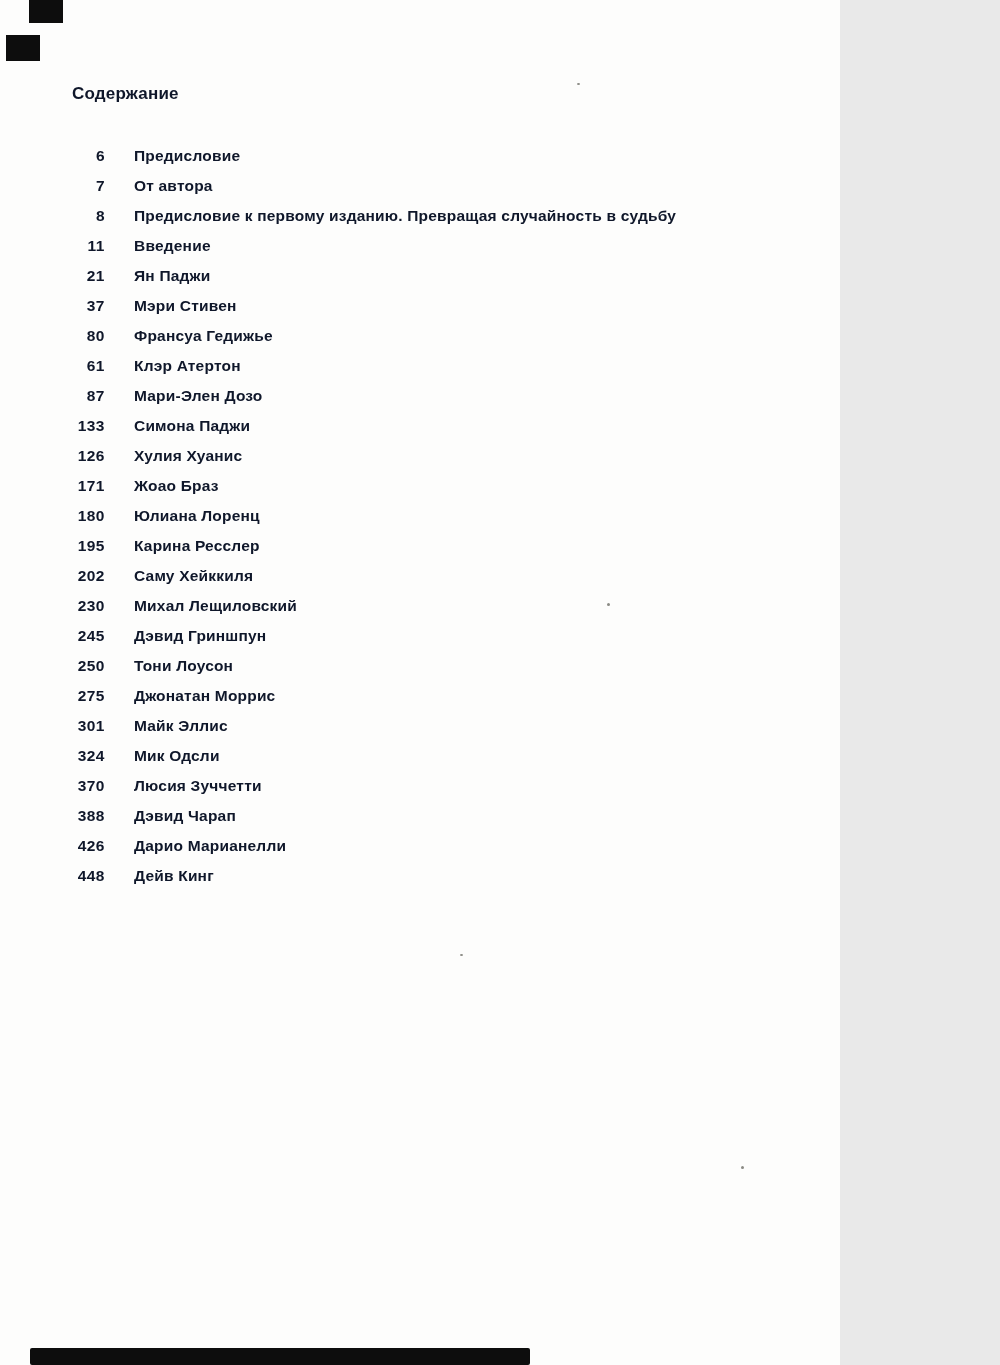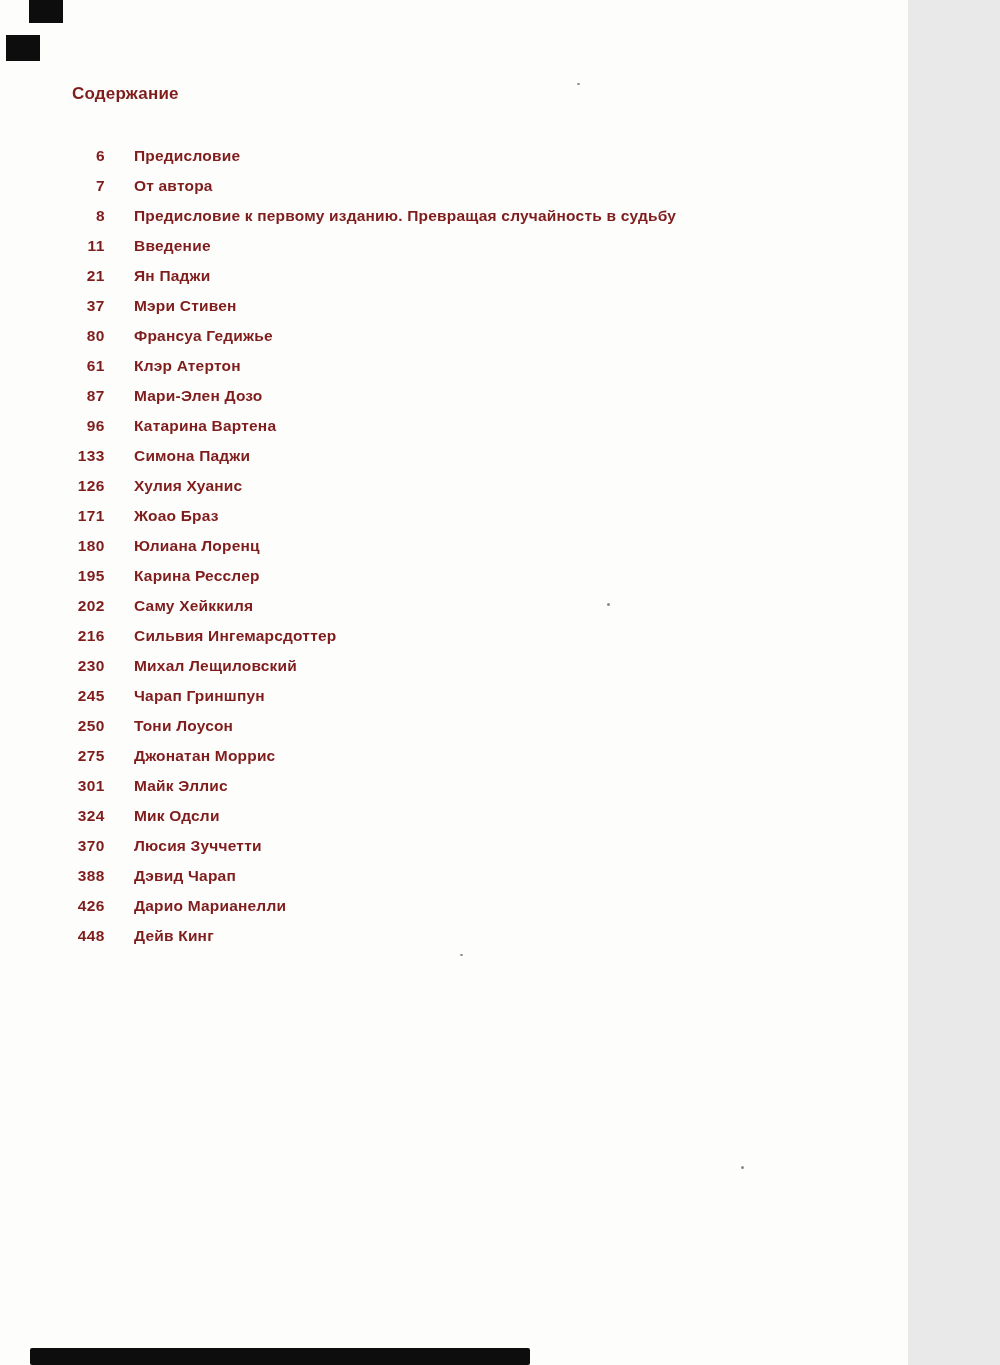--- a/index.html
+++ b/index.html
@@ -2,26 +2,26 @@
 <html><head>
 <meta charset="utf-8">
 <style>
   html, body {
     margin: 0;
     padding: 0;
     background: #e9e9e9;
   }
   .page {
     position: relative;
-    width: 908px;
+    width: 840px;
     height: 1365px;
     background: #fdfdfc;
     overflow: hidden;
     font-family: "Liberation Sans", "DejaVu Sans", sans-serif;
-    color: #7f1d1d;
+    color: #0f172a;
   }
   .heading {
     position: absolute;
     left: 72px;
     top: 84px;
     font-size: 17px;
     font-weight: bold;
     letter-spacing: 0.2px;
   }
   .toc {
@@ -118,24 +118,20 @@
     </div>
     <div class="row">
       <span class="num">61</span>
       <span class="title">Клэр Атертон</span>
     </div>
     <div class="row">
       <span class="num">87</span>
       <span class="title">Мари-Элен Дозо</span>
     </div>
     <div class="row">
-      <span class="num">96</span>
-      <span class="title">Катарина Вартена</span>
-    </div>
-    <div class="row">
       <span class="num">133</span>
       <span class="title">Симона Паджи</span>
     </div>
     <div class="row">
       <span class="num">126</span>
       <span class="title">Хулия Хуанис</span>
     </div>
     <div class="row">
       <span class="num">171</span>
       <span class="title">Жоао Браз</span>
@@ -146,30 +142,26 @@
     </div>
     <div class="row">
       <span class="num">195</span>
       <span class="title">Карина Ресслер</span>
     </div>
     <div class="row">
       <span class="num">202</span>
       <span class="title">Саму Хейккиля</span>
     </div>
     <div class="row">
-      <span class="num">216</span>
-      <span class="title">Сильвия Ингемарсдоттер</span>
-    </div>
-    <div class="row">
       <span class="num">230</span>
       <span class="title">Михал Лещиловский</span>
     </div>
     <div class="row">
       <span class="num">245</span>
-      <span class="title">Чарап Гриншпун</span>
+      <span class="title">Дэвид Гриншпун</span>
     </div>
     <div class="row">
       <span class="num">250</span>
       <span class="title">Тони Лоусон</span>
     </div>
     <div class="row">
       <span class="num">275</span>
       <span class="title">Джонатан Моррис</span>
     </div>
     <div class="row">

